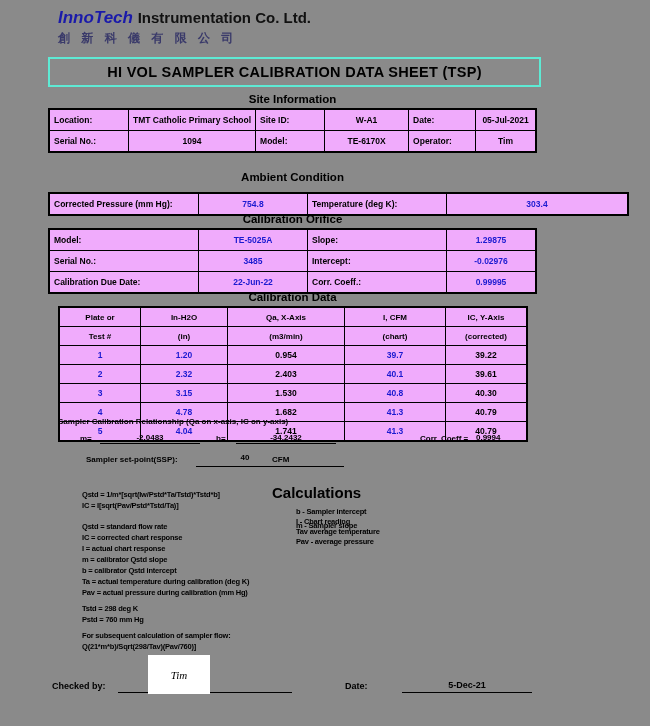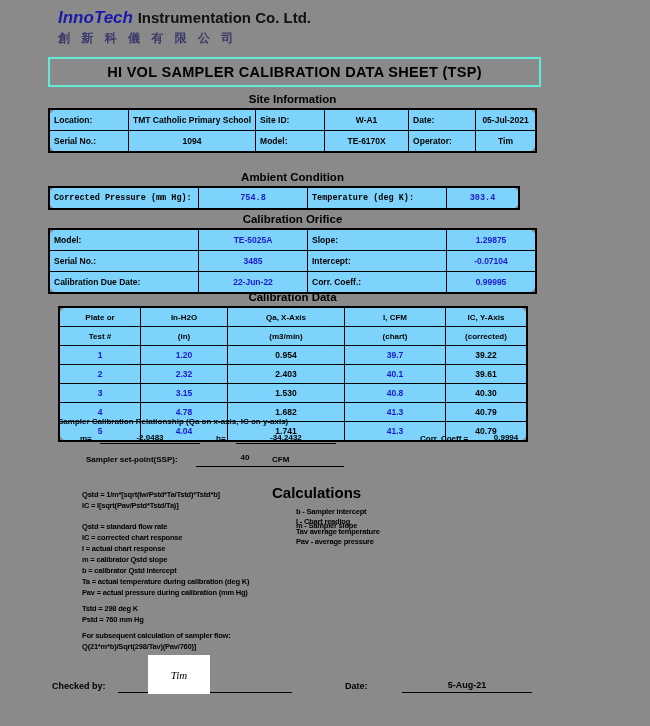--- a/index.html
+++ b/index.html
@@ -79,44 +79,43 @@
     font-weight: bold;
     color: #000;
     width: 489px;
     left: 48px;
   }
 
   
   table.grid {
     position: absolute;
     border-collapse: collapse;
-    background: #7dd3fc;
+    background: #f0abfc;
     font-size: 8.5px;
     font-weight: bold;
     color: #000;
-    border-radius: 13px;
   }
   table.grid td {
     border: 1px solid #000;
     padding: 2px 4px;
     height: 16px;
     vertical-align: middle;
     white-space: nowrap;
   }
   table.grid.thick {
     border: 2px solid #000;
   }
   .v { color: #1a1ad0; font-weight: bold; }
   .ctr { text-align: center; }
 
   
   #site-table { left: 48px; top: 108px; width: 489px; }
 
   
-  #ambient-table { left: 48px; top: 186px; width: 472px; font-family: Liberation Mono, monospace; }
+  #ambient-table { left: 48px; top: 192px; width: 581px; }
 
   
   #orifice-table { left: 48px; top: 228px; width: 489px; }
 
   
   #caldata-table { left: 58px; top: 306px; width: 470px; }
   #caldata-table td { height: 14px; }
   #caldata-table .hdr { text-align: center; font-size: 8px; }
 
   
@@ -238,21 +237,21 @@
         <tr>
       <td style="width:140px;">Model:</td>
       <td class="ctr v" style="width:100px;">TE-5025A</td>
       <td style="width:130px;">Slope:</td>
       <td class="ctr v">1.29875</td>
     </tr>
     <tr>
       <td>Serial No.:</td>
       <td class="ctr v">3485</td>
       <td>Intercept:</td>
-      <td class="ctr v">-0.07104</td>
+      <td class="ctr v">-0.02976</td>
     </tr>
     <tr>
       <td>Calibration Due Date:</td>
       <td class="ctr v">22-Jun-22</td>
       <td>Corr. Coeff.:</td>
       <td class="ctr v">0.99995</td>
     </tr>
   </tbody>
     </table>
 
@@ -315,21 +314,21 @@
 
   <div class="reg-label" style="left:80px; top:434px;">m=</div>
   <div class="ul" style="left:100px; top:443px; width:100px;"></div>
   <div class="reg-val" style="left:100px; top:433px; width:100px;">-2.0483</div>
 
   <div class="reg-label" style="left:216px; top:434px;">b=</div>
   <div class="ul" style="left:236px; top:443px; width:100px;"></div>
   <div class="reg-val" style="left:236px; top:433px; width:100px;">-34.2432</div>
 
   <div class="reg-label" style="left:420px; top:434px;">Corr. Coeff.=</div>
-  <div class="reg-val" style="left:476px; top:433px; width:60px; text-align:center;">0.9994</div>
+  <div class="reg-val" style="left:476px; top:433px; width:60px; text-align:left;">0.9994</div>
 
   <div class="reg-label" style="left:86px; top:455px;">Sampler set-point(SSP):</div>
   <div class="ul" style="left:196px; top:466px; width:148px;"></div>
   <div class="reg-val" style="left:232px; top:453px; width:26px;">40</div>
   <div class="reg-label" style="left:272px; top:455px;">CFM</div>
 
   <div class="calc-title" style="left:272px; top:484px;">Calculations</div>
 
   <div class="note" style="left:58px; top:490px;">Qstd = 1/m*[sqrt(Iw/Pstd*Ta/Tstd)*Tstd*b]</div>
   <div class="note" style="left:58px; top:501px;">IC = I[sqrt(Pav/Pstd*Tstd/Ta)]</div>
@@ -353,15 +352,15 @@
   <div class="note" style="left:272px; top:537px;">Pav - average pressure</div>
 
   <div class="footer-label" style="left:52px; top:681px;">Checked by:</div>
   <div class="ul" style="left:118px; top:692px; width:174px;"></div>
   <div class="sig-box">
     <span>Tim</span>
   </div>
 
   <div class="footer-label" style="left:345px; top:681px;">Date:</div>
   <div class="ul" style="left:402px; top:692px; width:130px;"></div>
-  <div class="reg-val" style="left:402px; top:680px; width:130px; font-size:9px;">5-Aug-21</div>
+  <div class="reg-val" style="left:402px; top:680px; width:130px; font-size:9px;">5-Dec-21</div>
 
 </div>
 
 </body></html>

